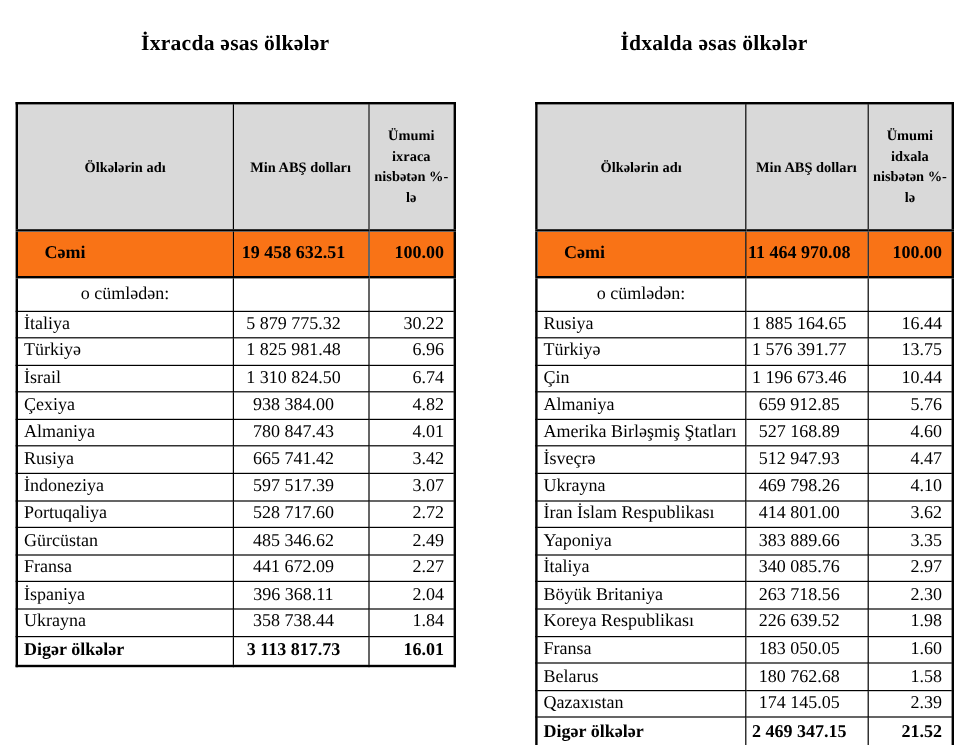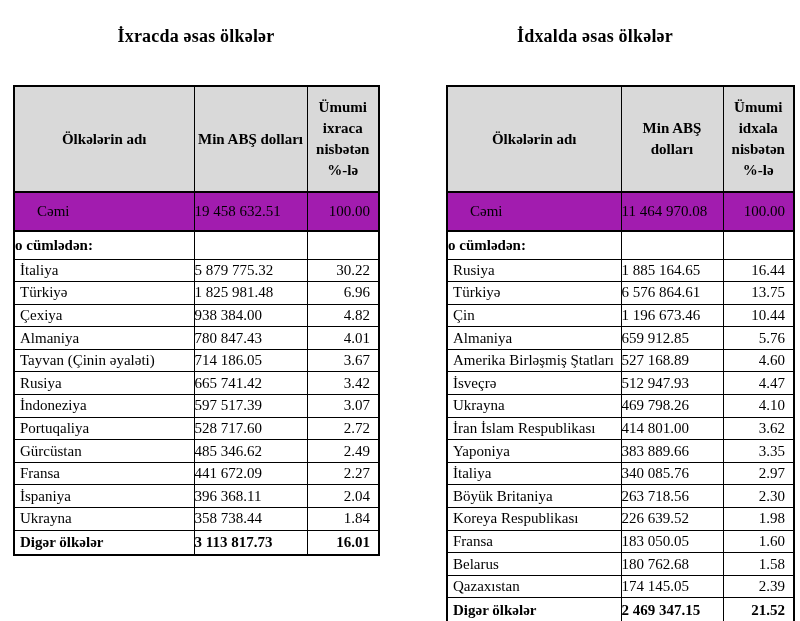--- a/index.html
+++ b/index.html
@@ -32,40 +32,40 @@
   #import-table { left: 446px; width: 347px; }
 
   .country-table th, .country-table td {
     border: 1px solid #000000;
     vertical-align: middle;
     overflow: hidden;
   }
   .country-table th {
     background: #d9d9d9;
     font-weight: bold;
-    font-size: 15px;
+    font-size: 12px;
     text-align: center;
     height: 106px;
     line-height: 1.4;
     padding: 0 2px;
     border-bottom: 2px solid #000000;
   }
   td.name    { text-align: left;  padding-left: 5px;  white-space: nowrap; }
-  td.value   { text-align: left; padding-right: 12px; white-space: nowrap; }
+  td.value   { text-align: center; padding-right: 12px; white-space: nowrap; }
   td.percent { text-align: right; padding-right: 8px;  white-space: nowrap; }
 
   tr.row-total td {
-    background: #a21caf;
-    font-weight: normal;
+    background: #f97316;
+    font-weight: bold;
     height: 39px;
     border-bottom: 2px solid #000000;
   }
   tr.row-total td.name { padding-left: 22px; }
   tr.row-sub td { height: 28px; }
-  tr.row-sub td.name { text-align: left; padding-left: 0; font-weight: bold; }
+  tr.row-sub td.name { text-align: center; padding-left: 0; }
   tr.row-data td { height: 22.6px; }
   tr.row-other td { font-weight: bold; height: 25px; }
 </style>
 </head>
 <body>
 
 <h1 class="section-title" id="export-title">İxracda əsas ölkələr</h1>
 <h1 class="section-title" id="import-title">İdxalda əsas ölkələr</h1>
 
 <table class="country-table" id="export-table">
@@ -96,33 +96,33 @@
       <td class="name">İtaliya</td>
       <td class="value">5 879 775.32</td>
       <td class="percent">30.22</td>
     </tr>
     <tr class="row-data">
       <td class="name">Türkiyə</td>
       <td class="value">1 825 981.48</td>
       <td class="percent">6.96</td>
     </tr>
     <tr class="row-data">
+      <td class="name">İsrail</td>
+      <td class="value">1 310 824.50</td>
+      <td class="percent">6.74</td>
+    </tr>
+    <tr class="row-data">
       <td class="name">Çexiya</td>
       <td class="value">938 384.00</td>
       <td class="percent">4.82</td>
     </tr>
     <tr class="row-data">
       <td class="name">Almaniya</td>
       <td class="value">780 847.43</td>
       <td class="percent">4.01</td>
-    </tr>
-    <tr class="row-data">
-      <td class="name">Tayvan (Çinin əyaləti)</td>
-      <td class="value">714 186.05</td>
-      <td class="percent">3.67</td>
     </tr>
     <tr class="row-data">
       <td class="name">Rusiya</td>
       <td class="value">665 741.42</td>
       <td class="percent">3.42</td>
     </tr>
     <tr class="row-data">
       <td class="name">İndoneziya</td>
       <td class="value">597 517.39</td>
       <td class="percent">3.07</td>
@@ -184,21 +184,21 @@
       <td class="value"></td>
       <td class="percent"></td>
     </tr>
     <tr class="row-data">
       <td class="name">Rusiya</td>
       <td class="value">1 885 164.65</td>
       <td class="percent">16.44</td>
     </tr>
     <tr class="row-data">
       <td class="name">Türkiyə</td>
-      <td class="value">6 576 864.61</td>
+      <td class="value">1 576 391.77</td>
       <td class="percent">13.75</td>
     </tr>
     <tr class="row-data">
       <td class="name">Çin</td>
       <td class="value">1 196 673.46</td>
       <td class="percent">10.44</td>
     </tr>
     <tr class="row-data">
       <td class="name">Almaniya</td>
       <td class="value">659 912.85</td>

